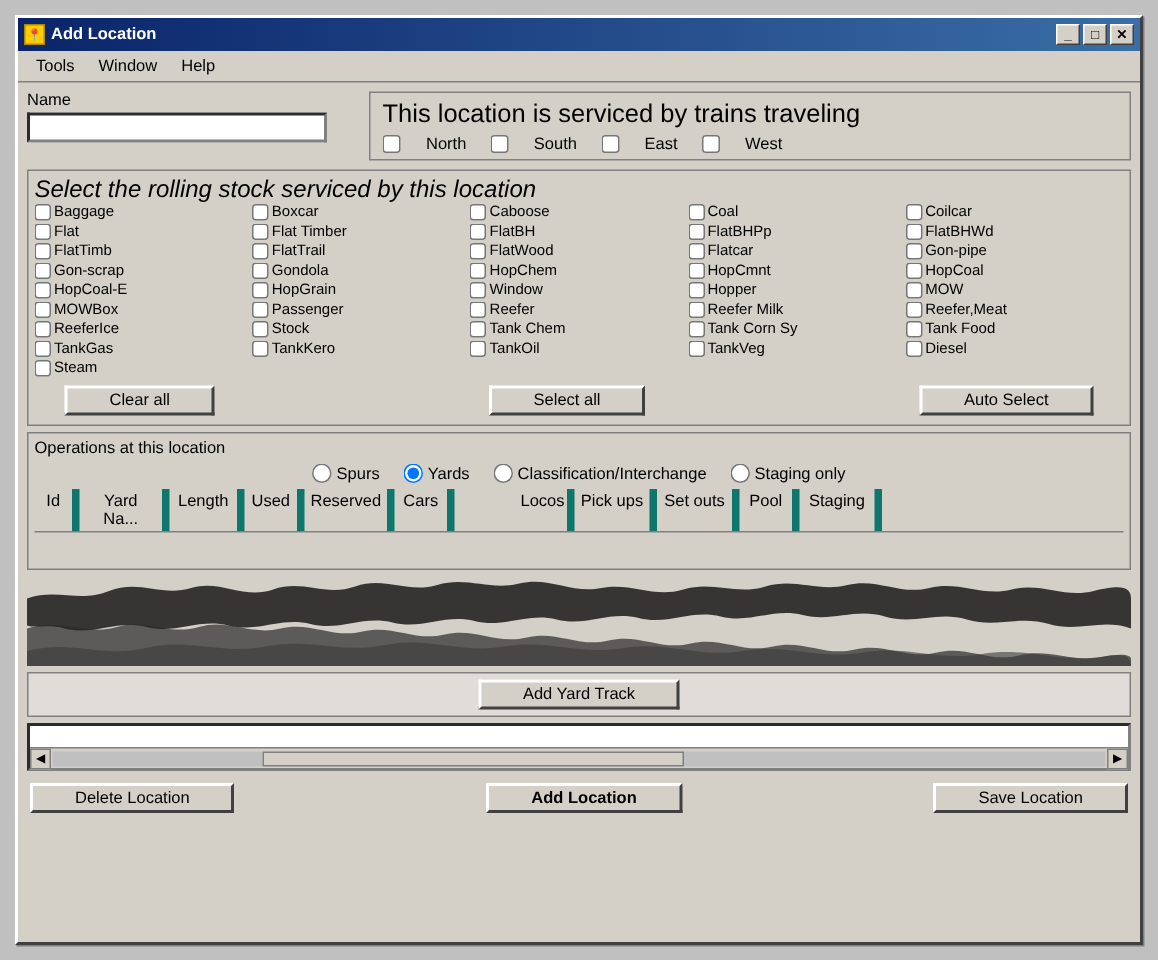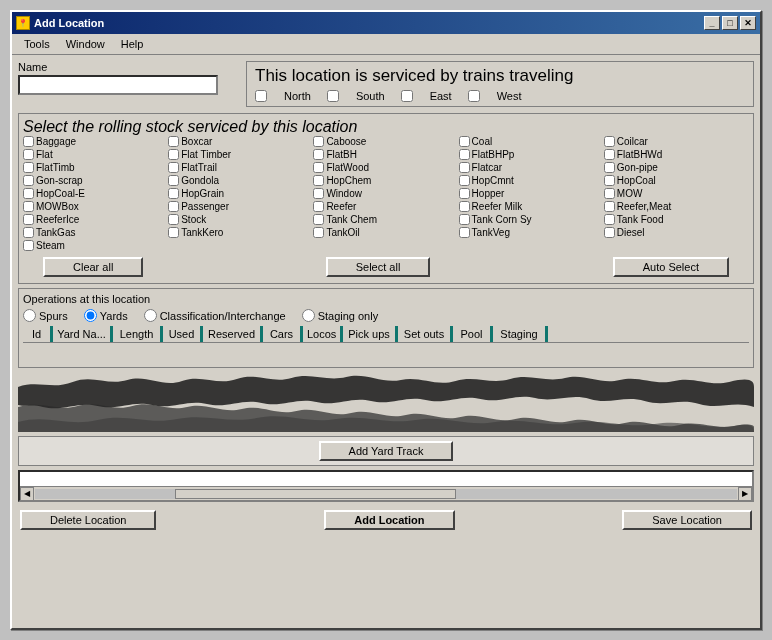--- a/index.html
+++ b/index.html
@@ -198,34 +198,35 @@
     }
     .operations-title {
       font-size: 11px;
       margin-bottom: 4px;
     }
     .radio-row {
       display: flex;
       gap: 16px;
       margin-bottom: 4px;
       align-items: center;
+      justify-content: center;
     }
     .radio-item {
       display: flex;
       align-items: center;
       gap: 3px;
       font-size: 11px;
     }
     .table-header {
       display: flex;
       background: #d4d0c8;
       border-bottom: 1px solid #808080;
     }
     .table-col {
-      border-right: 3px solid #0f766e;
+      border-right: 5px solid #0f766e;
       padding: 2px 4px;
       font-size: 11px;
       text-align: center;
     }
     
     .terrain-container {
       height: 60px;
       background: #d4d0c8;
       overflow: hidden;
       position: relative;
@@ -566,21 +567,21 @@
         </label>
       </div>
 
       <div class="table-header" id="table-header">
       <div class="table-col" style="width: 30px;">Id</div>
           <div class="table-col" style="width: 60px;">Yard Na...</div>
           <div class="table-col" style="width: 50px;">Length</div>
           <div class="table-col" style="width: 40px;">Used</div>
           <div class="table-col" style="width: 60px;">Reserved</div>
           <div class="table-col" style="width: 40px;">Cars</div>
-          <div class="table-col" style="width: 40px;">Locos</div>
+          <div class="table-col" style="width: 40px; margin-left: 40px;">Locos</div>
           <div class="table-col" style="width: 55px;">Pick ups</div>
           <div class="table-col" style="width: 55px;">Set outs</div>
           <div class="table-col" style="width: 40px;">Pool</div>
           <div class="table-col" style="width: 55px;">Staging</div>
         </div>
       <div class="table-area"></div>
     </div>
 
     <div class="terrain-container">
       <svg class="terrain-svg" viewBox="0 0 740 60" preserveAspectRatio="none">

